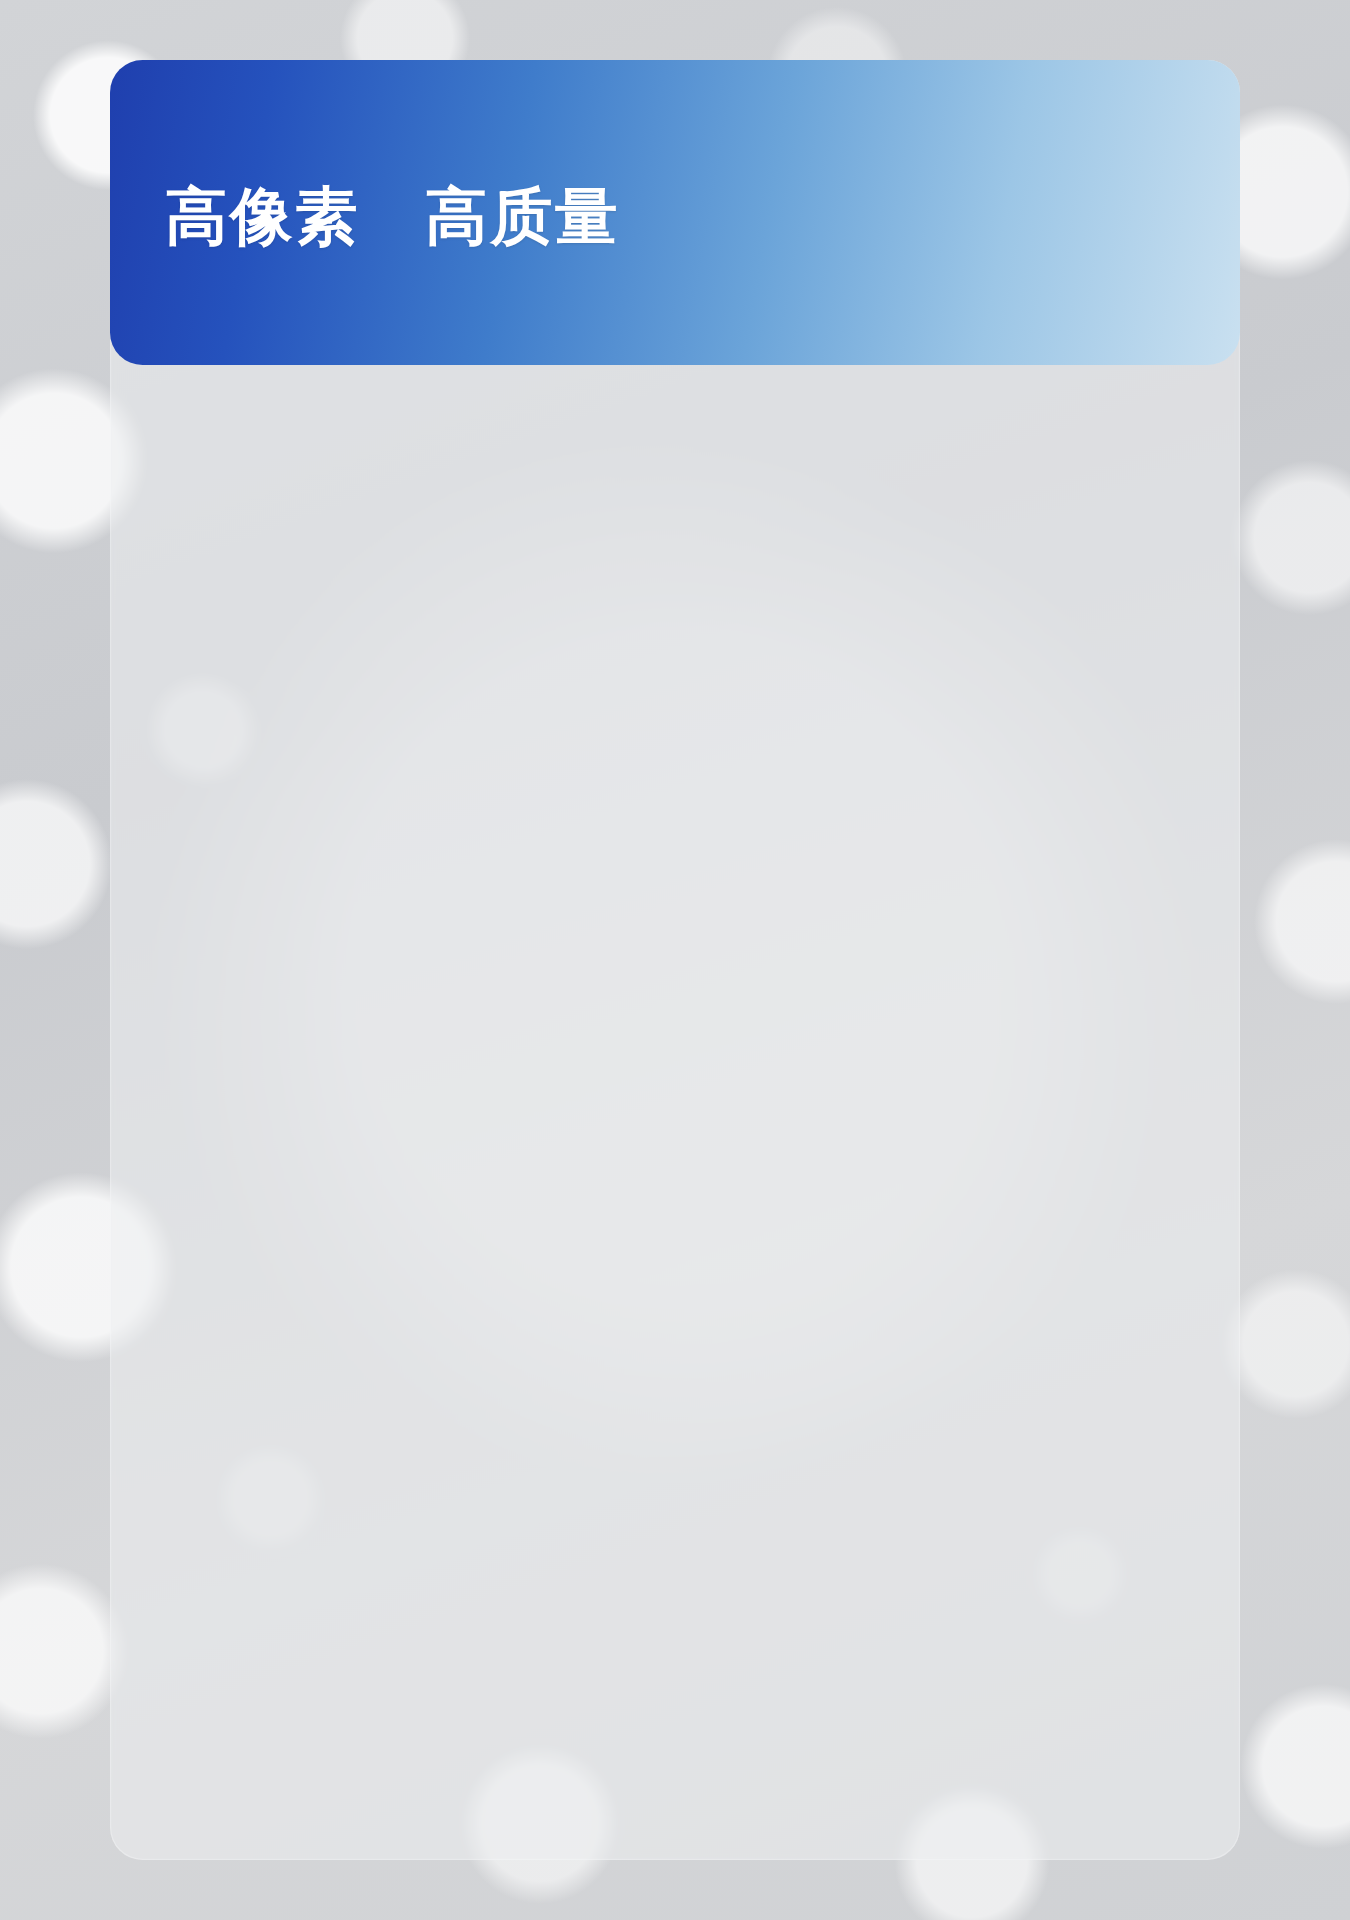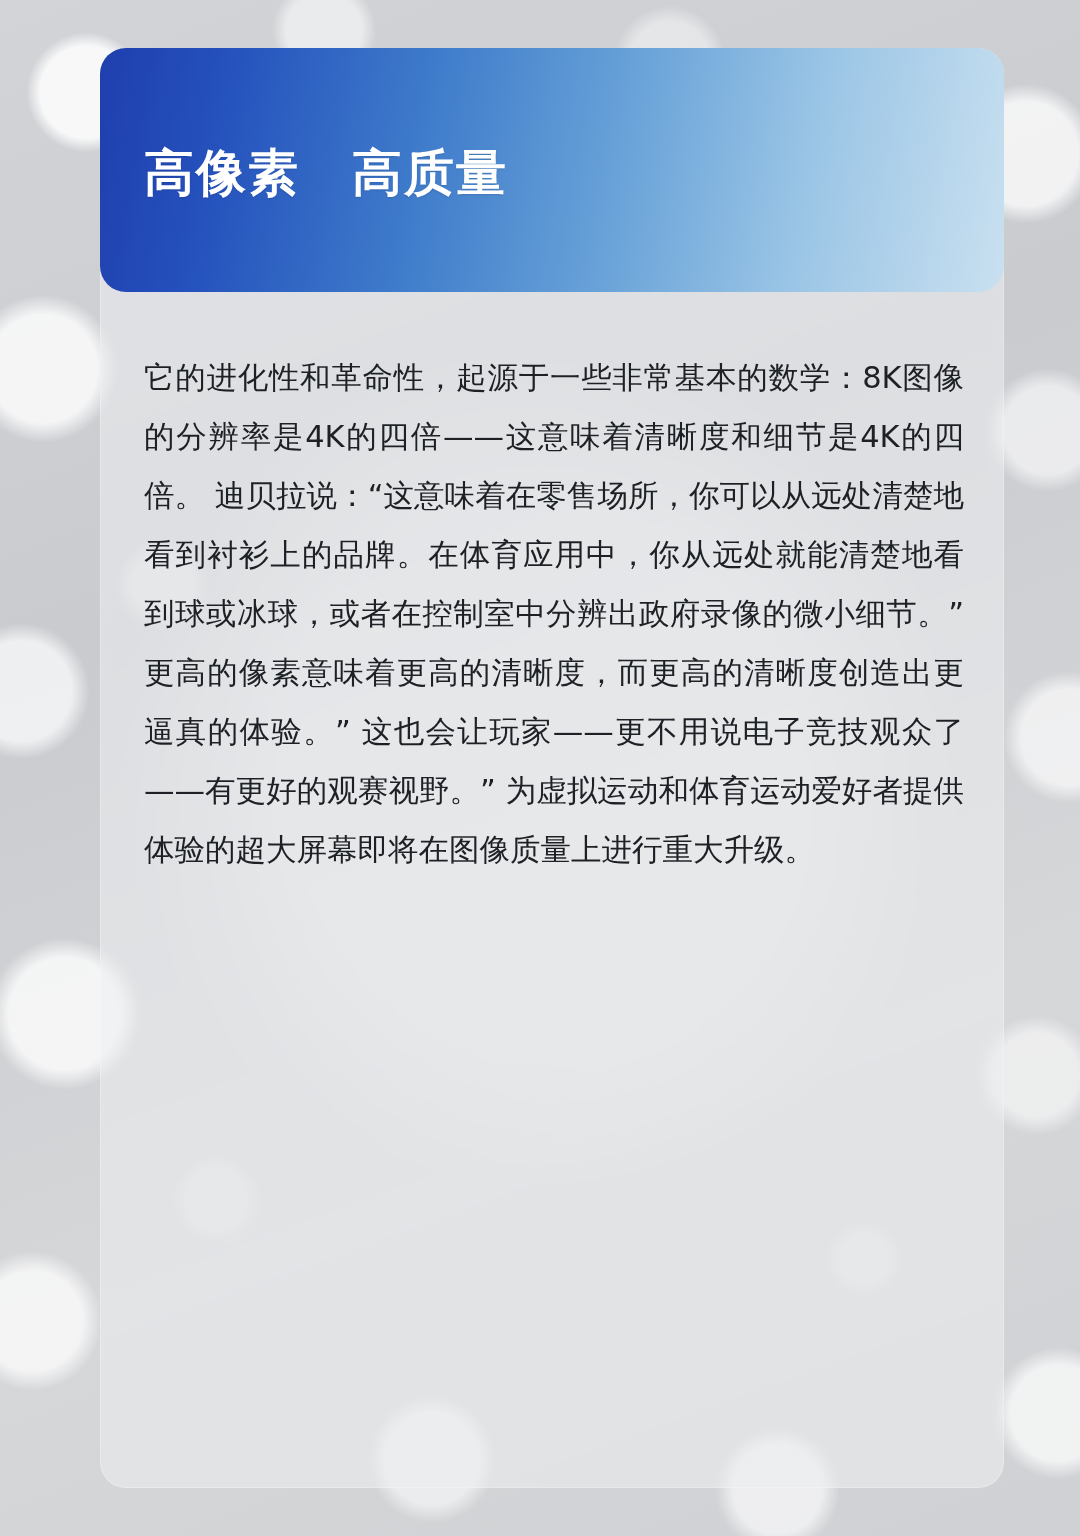--- a/index.html
+++ b/index.html
@@ -45,21 +45,21 @@
     background:
       radial-gradient(circle at 15% 38%, rgba(255,255,255,0.35) 0 30px, rgba(255,255,255,0) 46px),
       radial-gradient(circle at 86% 16%, rgba(255,255,255,0.30) 0 26px, rgba(255,255,255,0) 42px),
       radial-gradient(circle at 20% 78%, rgba(255,255,255,0.28) 0 28px, rgba(255,255,255,0) 44px),
       radial-gradient(circle at 80% 82%, rgba(255,255,255,0.26) 0 24px, rgba(255,255,255,0) 40px);
   }
 
   
   #card {
     position: absolute;
-    left: 100px;
+    left: 88px;
     top: 48px;
     width: 904px;
     height: 1440px;
     background: rgba(236,238,240,0.55);
     border-radius: 26px;
     box-shadow: 0 0 0 1px rgba(255,255,255,0.25) inset;
     backdrop-filter: blur(2px);
   }
 
   
@@ -108,16 +108,15 @@
 
 <div id="bg"></div>
 
 <div id="card">
 
   <div id="header">
     <div id="header-title">高像素　高质量</div>
   </div>
 
   <div id="body-text">
-    <p>它的进化性和革命性，起源于一些非常基本的数学：8K图像的分辨率是4K的四倍——这意味着清晰度和细节是4K的四倍。 迪贝拉说：“这意味着在零售场所，你可以从远处清楚地看到衬衫上的品牌。在体育应用中，你从远处就能清楚地看到球或冰球，或者在控制室中分辨出政府录像的微小细节。” 更高的像素意味着更高的清晰度，而更高的清晰度创造出更逼真的体验。” 这也会让玩家——更不用说电子竞技观众了——有更好的观赛视野。” 为虚拟运动和体育运动爱好者提供体验的超大屏幕即将在图像质量上进行重大升级。</p>
   </div>
 
 </div>
 
 </body></html>

